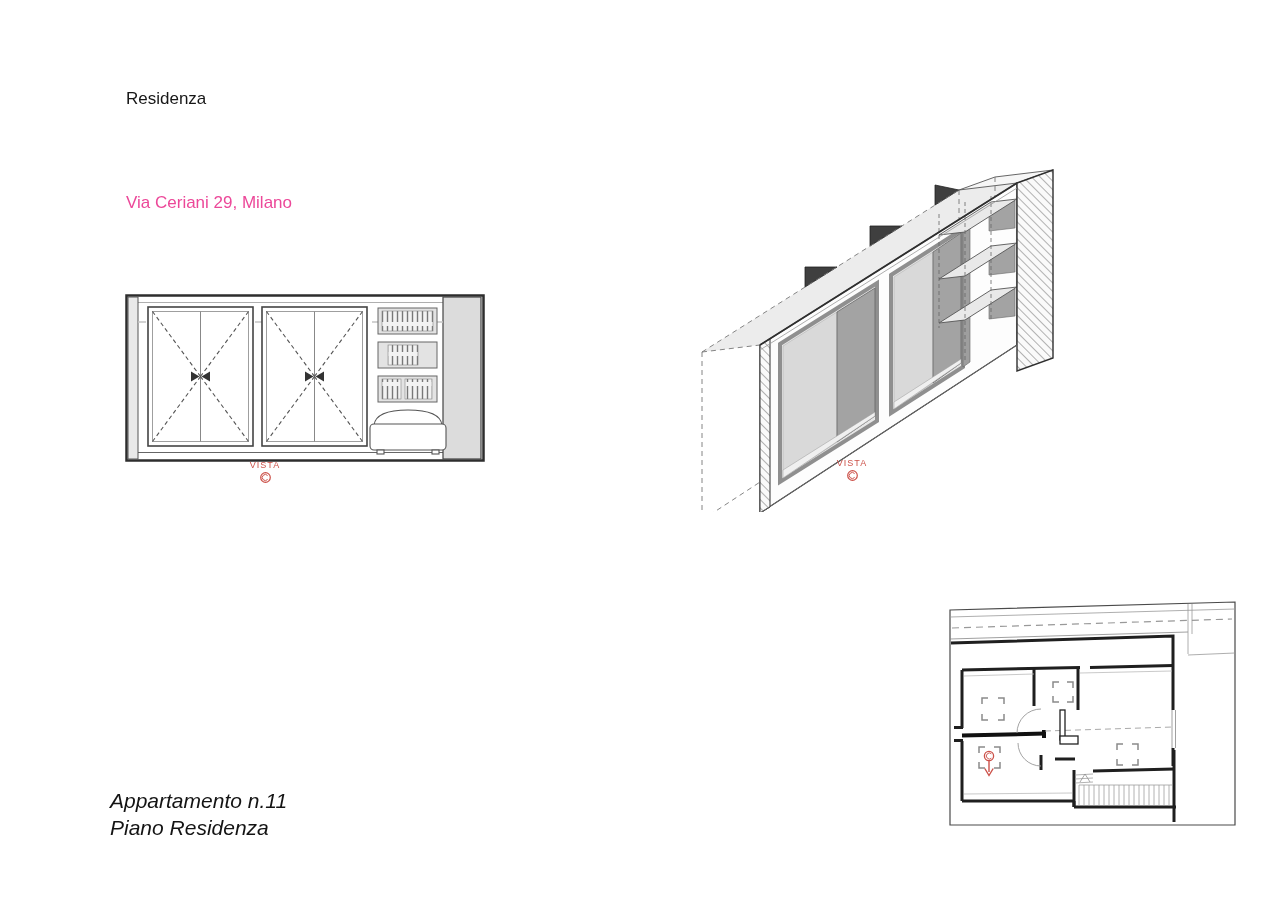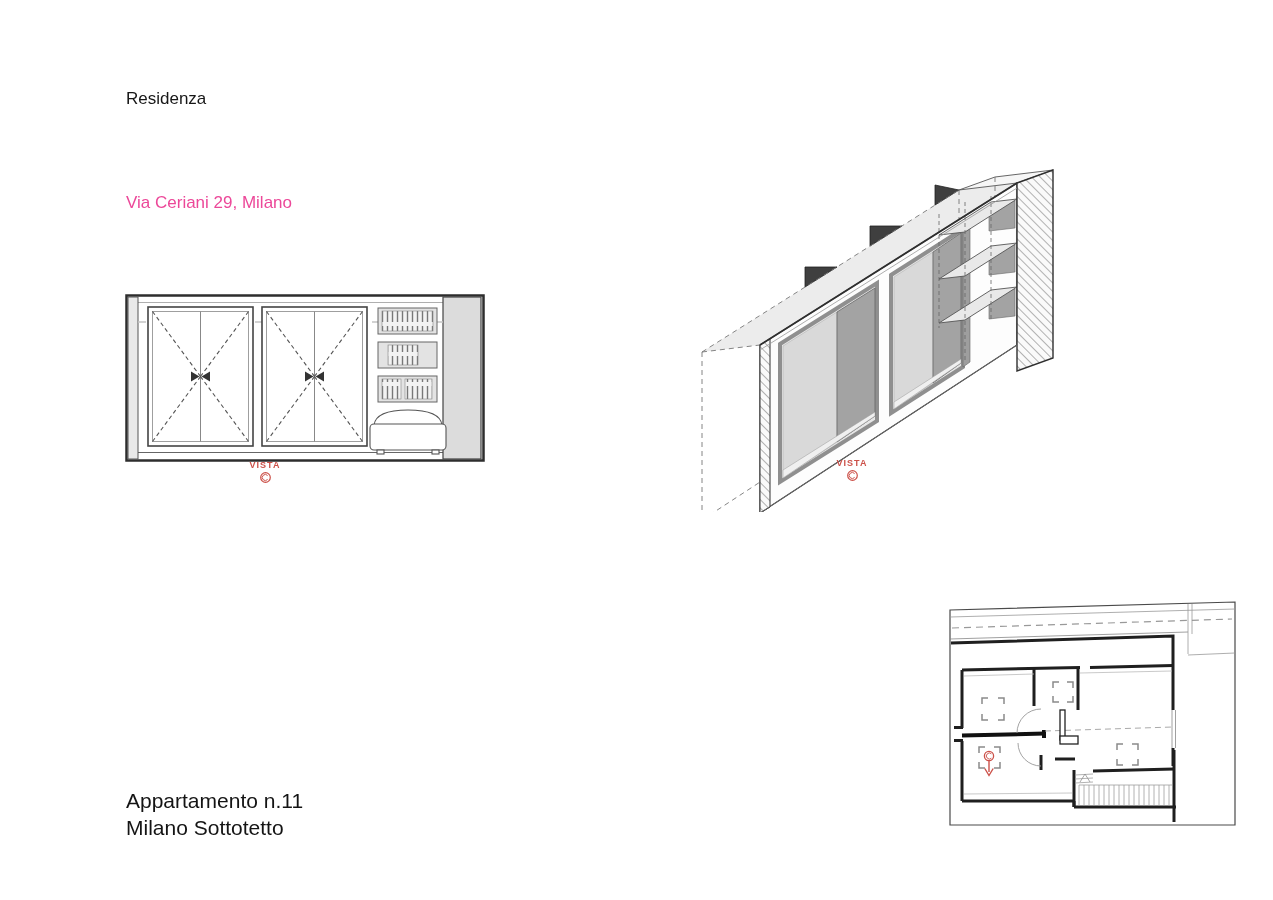--- a/index.html
+++ b/index.html
@@ -26,29 +26,29 @@
   .title{
     left:123px;top:103px;
     font-size:47px;line-height:52px;
     letter-spacing:-0.5px;color:#101010;
   }
   .address{
     left:126px;top:193px;
     font-size:17px;line-height:19px;color:#ec4899;
   }
   .footer{
-    left:126px;top:787px;
-    font-size:21px;line-height:27px;color:#141414;
+    left:110px;top:787px;
+    font-size:21px;line-height:27px;color:#141414;font-style:italic;
   }
   .vista{
     width:64px;
     text-align:center;
     color:var(--accent-red);
     font-size:9px;
-    font-weight:bold;
+    font-weight:normal;
     letter-spacing:1px;
     line-height:9px;
   }
   .vista svg{display:block;margin:1px auto 0 auto;}
   svg{display:block;}
 </style>
 </head>
 <body>
 
 <div class="sheet">
@@ -291,16 +291,16 @@
     <g fill="none" style="stroke:var(--accent-red)">
       <circle cx="41" cy="158" r="4.6" stroke-width="1.3"></circle>
       <path d="M43.4 155.8 A3 3 0 1 0 43.4 160.2" stroke-width="0.9"></path>
       <line x1="41" y1="162.8" x2="41" y2="174" stroke-width="1.4"></line>
       <path d="M36.8 170.5 L41 177.5 L45.2 170.5" stroke-width="1.4"></path>
     </g>
   </svg>
 
   <div class="abs footer">
     <div>Appartamento n.11</div>
-    <div>Milano Sottotetto</div>
+    <div>Piano Residenza</div>
   </div>
 
 </div>
 
 </body></html>

